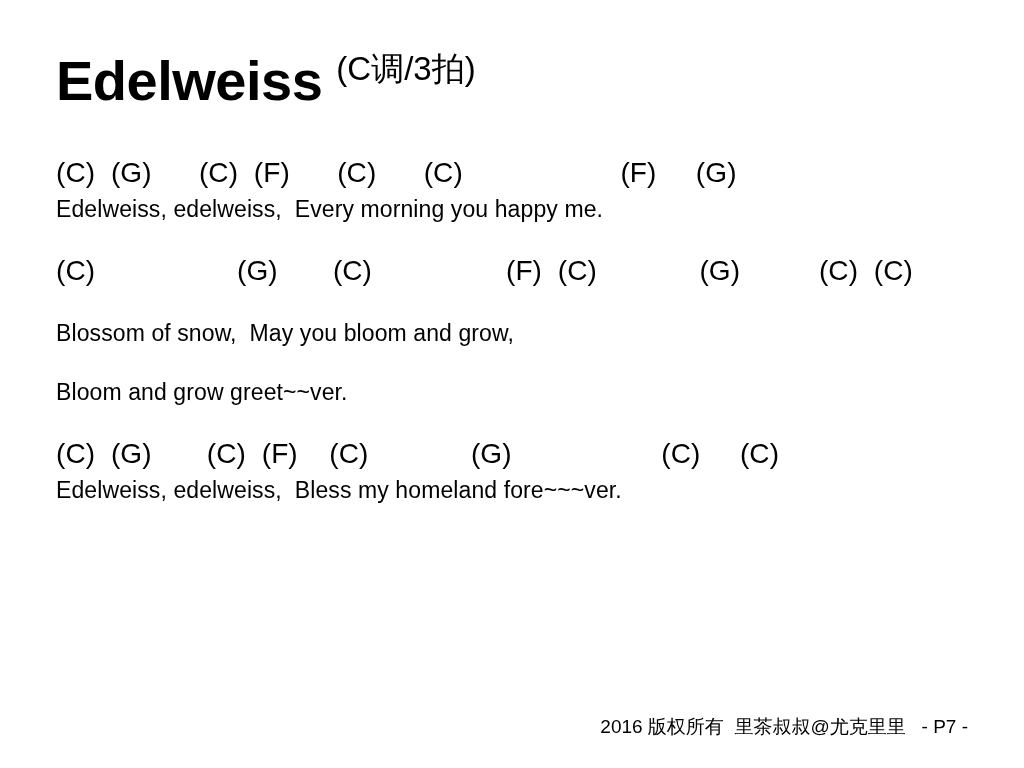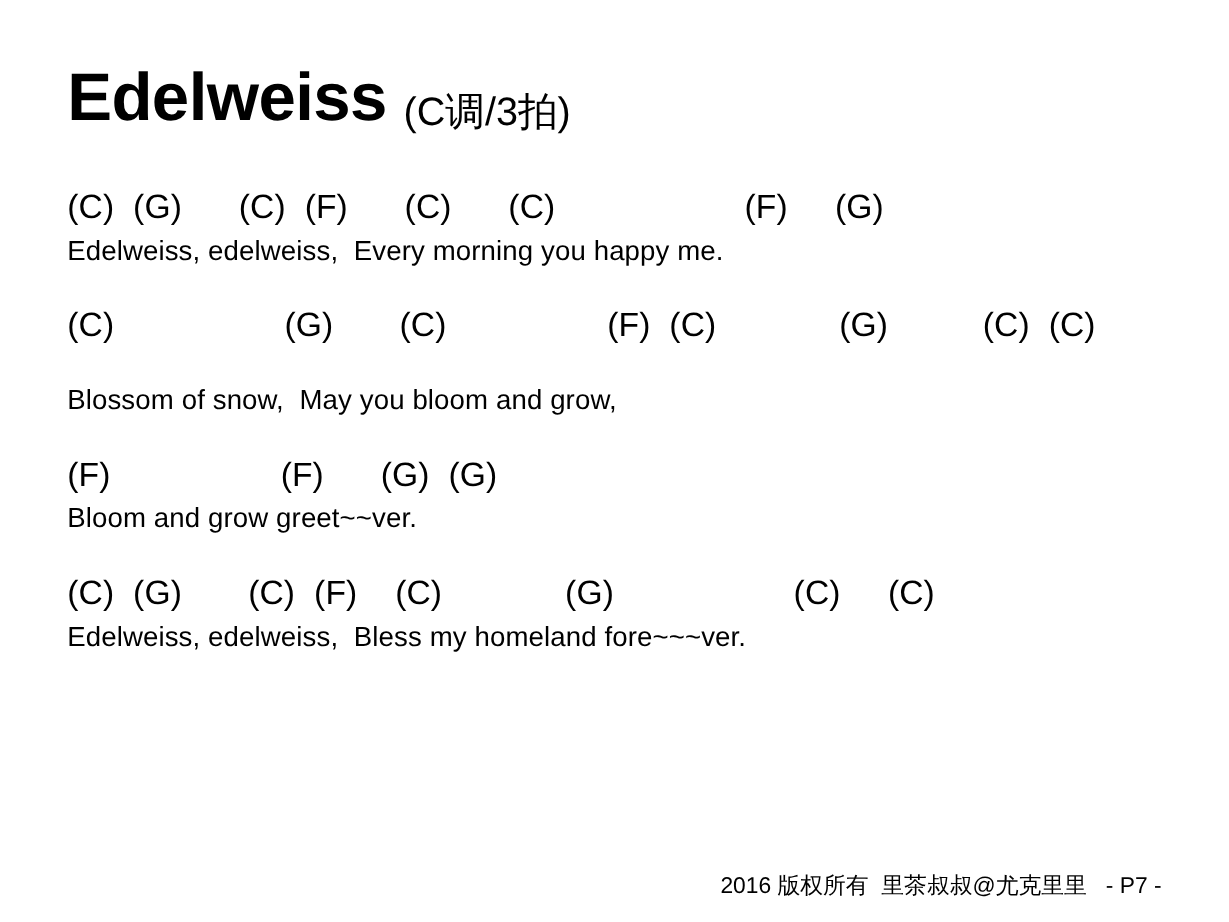--- a/index.html
+++ b/index.html
@@ -17,21 +17,21 @@
   }
   .slide {
     position: relative;
     width: 1024px;
     height: 768px;
     box-sizing: border-box;
     padding: 52px 56px 0 56px;
   }
   .title-row {
     display: flex;
-    align-items: flex-end;
+    align-items: flex-start;
     margin: 0 0 42px 0;
     white-space: nowrap;
   }
   .title-main {
     font-size: 56px;
     font-weight: bold;
     letter-spacing: -0.5px;
     line-height: 1.05;
   }
   .title-sub {
@@ -54,21 +54,21 @@
   }
   .lyric-line {
     font-size: 23px;
     line-height: 1.42;
     white-space: pre;
     letter-spacing: 0.1px;
   }
   .footer {
     position: absolute;
     right: 56px;
-    bottom: 17px;
+    bottom: 28px;
     font-size: 19px;
     white-space: pre;
   }
 </style>
 </head>
 <body>
 
 <div class="slide">
 
   <div class="title-row">
@@ -85,21 +85,20 @@
 
     <div class="verse">
       <div class="chord-line">(C)                  (G)       (C)                 (F)  (C)             (G)          (C)  (C)</div>
     </div>
 
     <div class="verse">
       <div class="lyric-line">Blossom of snow,  May you bloom and grow,</div>
     </div>
 
     <div class="verse">
-      <div class="chord-line">(F)                  (F)      (G)  (G)</div>
       <div class="lyric-line">Bloom and grow greet~~ver.</div>
     </div>
 
     <div class="verse">
       <div class="chord-line">(C)  (G)       (C)  (F)    (C)             (G)                   (C)     (C)</div>
       <div class="lyric-line">Edelweiss, edelweiss,  Bless my homeland fore~~~ver.</div>
     </div>
 
   </div>
 

